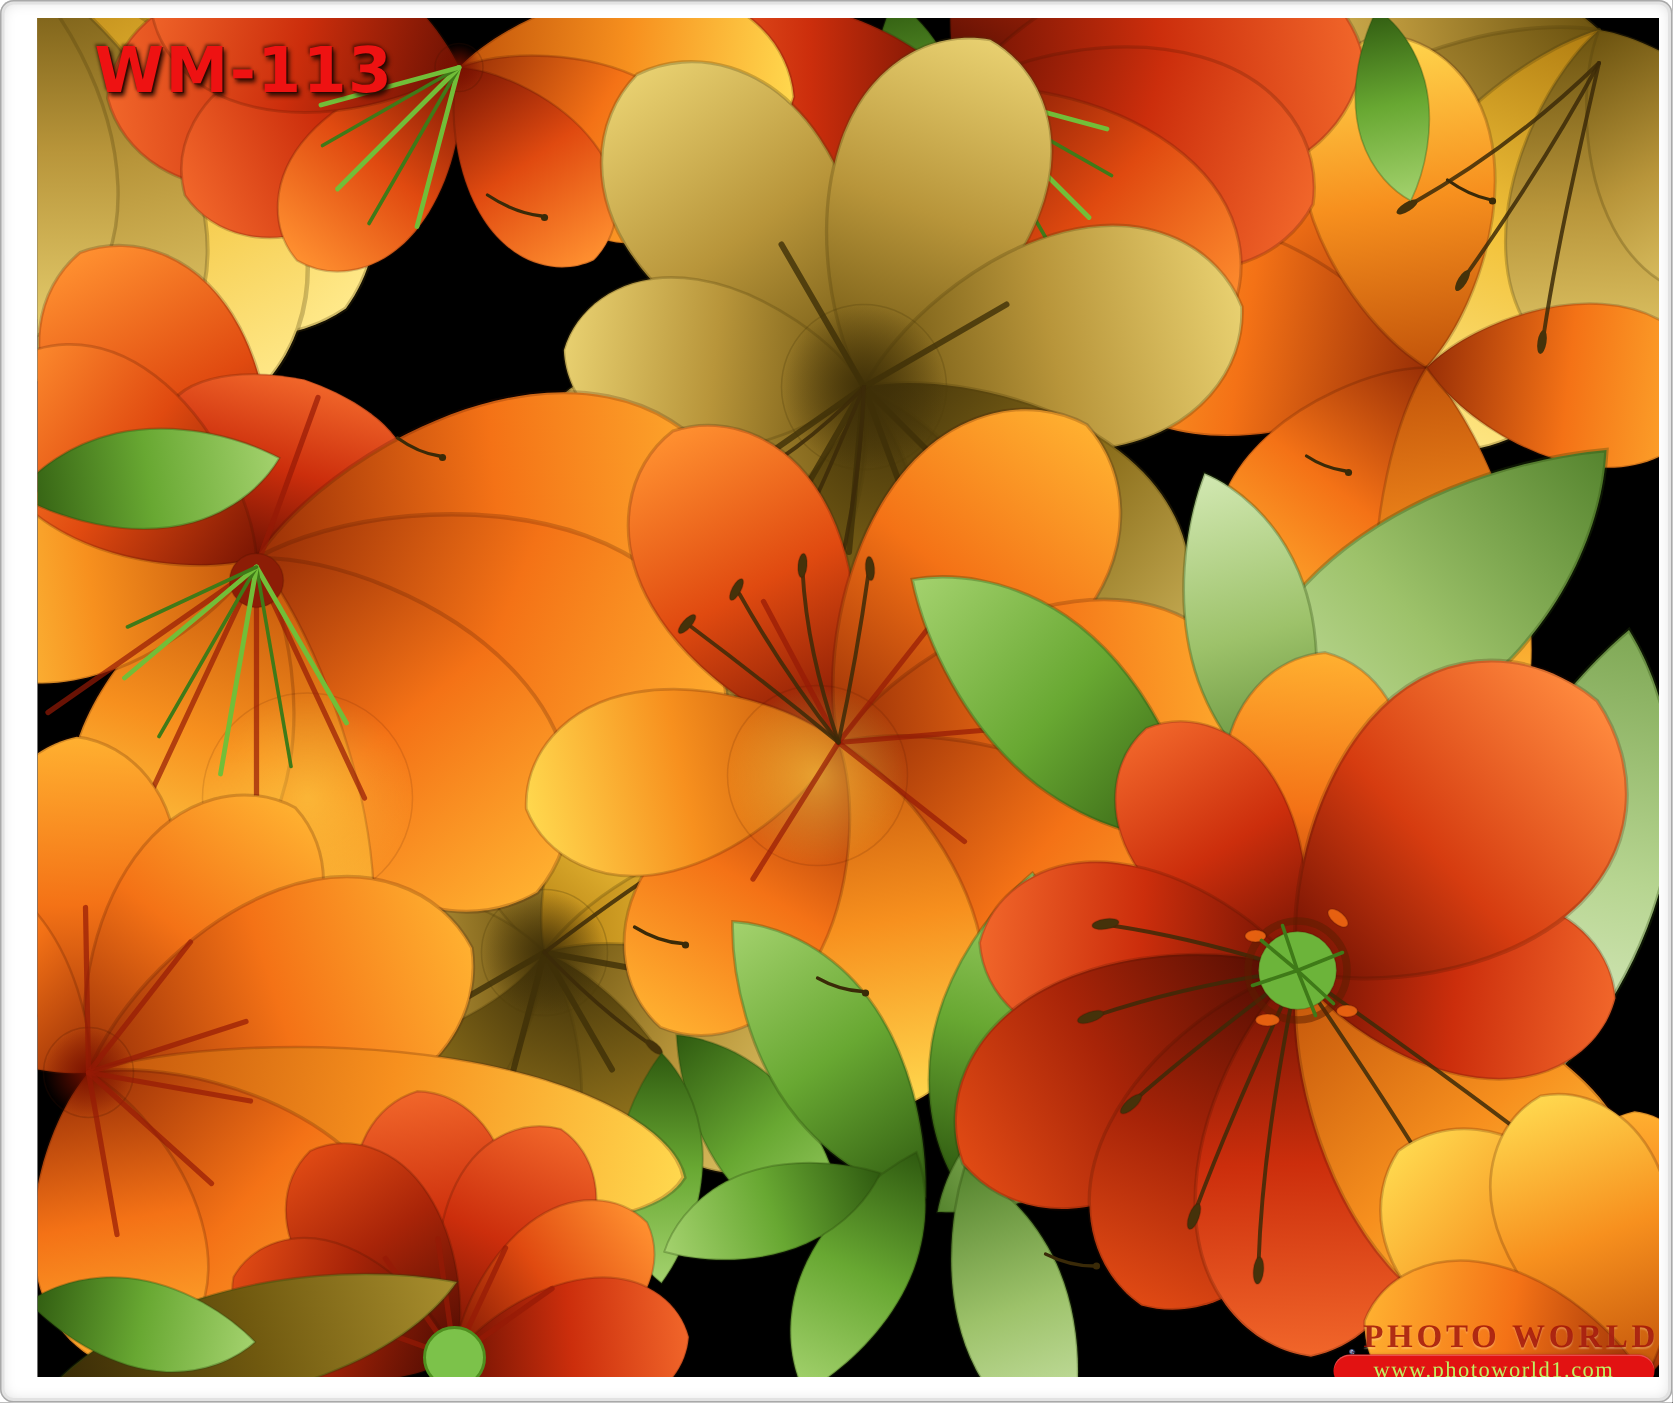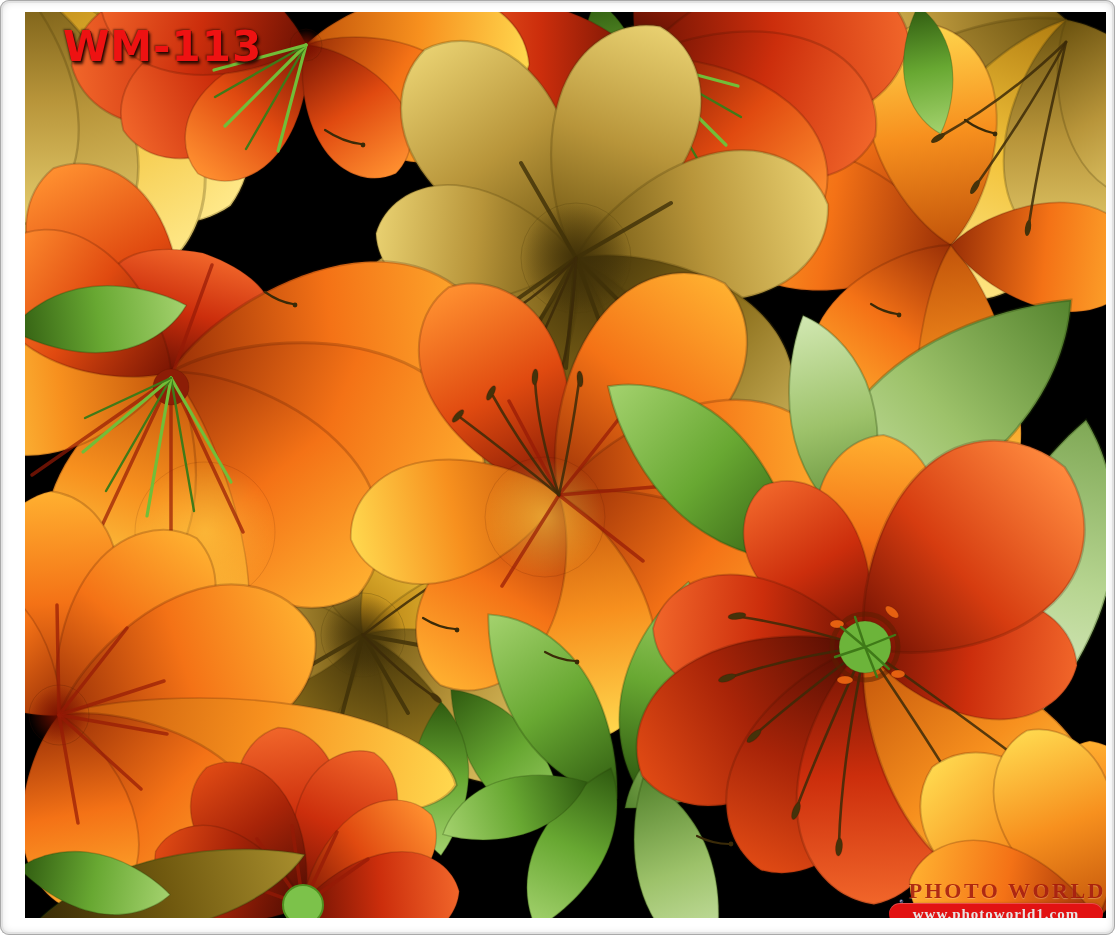--- a/index.html
+++ b/index.html
@@ -26,21 +26,21 @@
   }
   .brand-text{
     font-family:"Liberation Serif",serif;font-weight:bold;font-size:22px;letter-spacing:2.5px;
     color:rgba(162,20,8,.85);text-shadow:0 1px 1px rgba(255,230,180,.35);
     white-space:nowrap;
   }
   .url-banner{
     position:absolute;left:864px;top:891px;width:214px;height:22px;
     background:#e21212;border-radius:11px;
     box-shadow:0 1px 3px rgba(0,0,0,.45), inset 0 1px 0 rgba(255,255,255,.25);
-    color:#e5e5e5;font-family:"Liberation Serif",serif;font-weight:bold;font-size:15px;
+    color:#bef264;font-family:"Liberation Serif",serif;font-weight:normal;font-size:15px;
     letter-spacing:1px;text-align:center;line-height:22px;white-space:nowrap;
   }
   
   .p{stroke:rgba(70,20,0,.22);stroke-width:1;}
   .pg{stroke:rgba(80,60,10,.28);stroke-width:1;}
   .pl{stroke:rgba(40,70,10,.3);stroke-width:1;}
   .stam{fill:none;stroke:#3c2a08;stroke-width:2.6;stroke-linecap:round;opacity:.85;}
   .anth{fill:#45320a;}
   .gf{stroke:#72be38;stroke-width:3.2;stroke-linecap:round;fill:none;}
   .gfd{stroke:#3f7a18;stroke-width:2.4;stroke-linecap:round;fill:none;}

